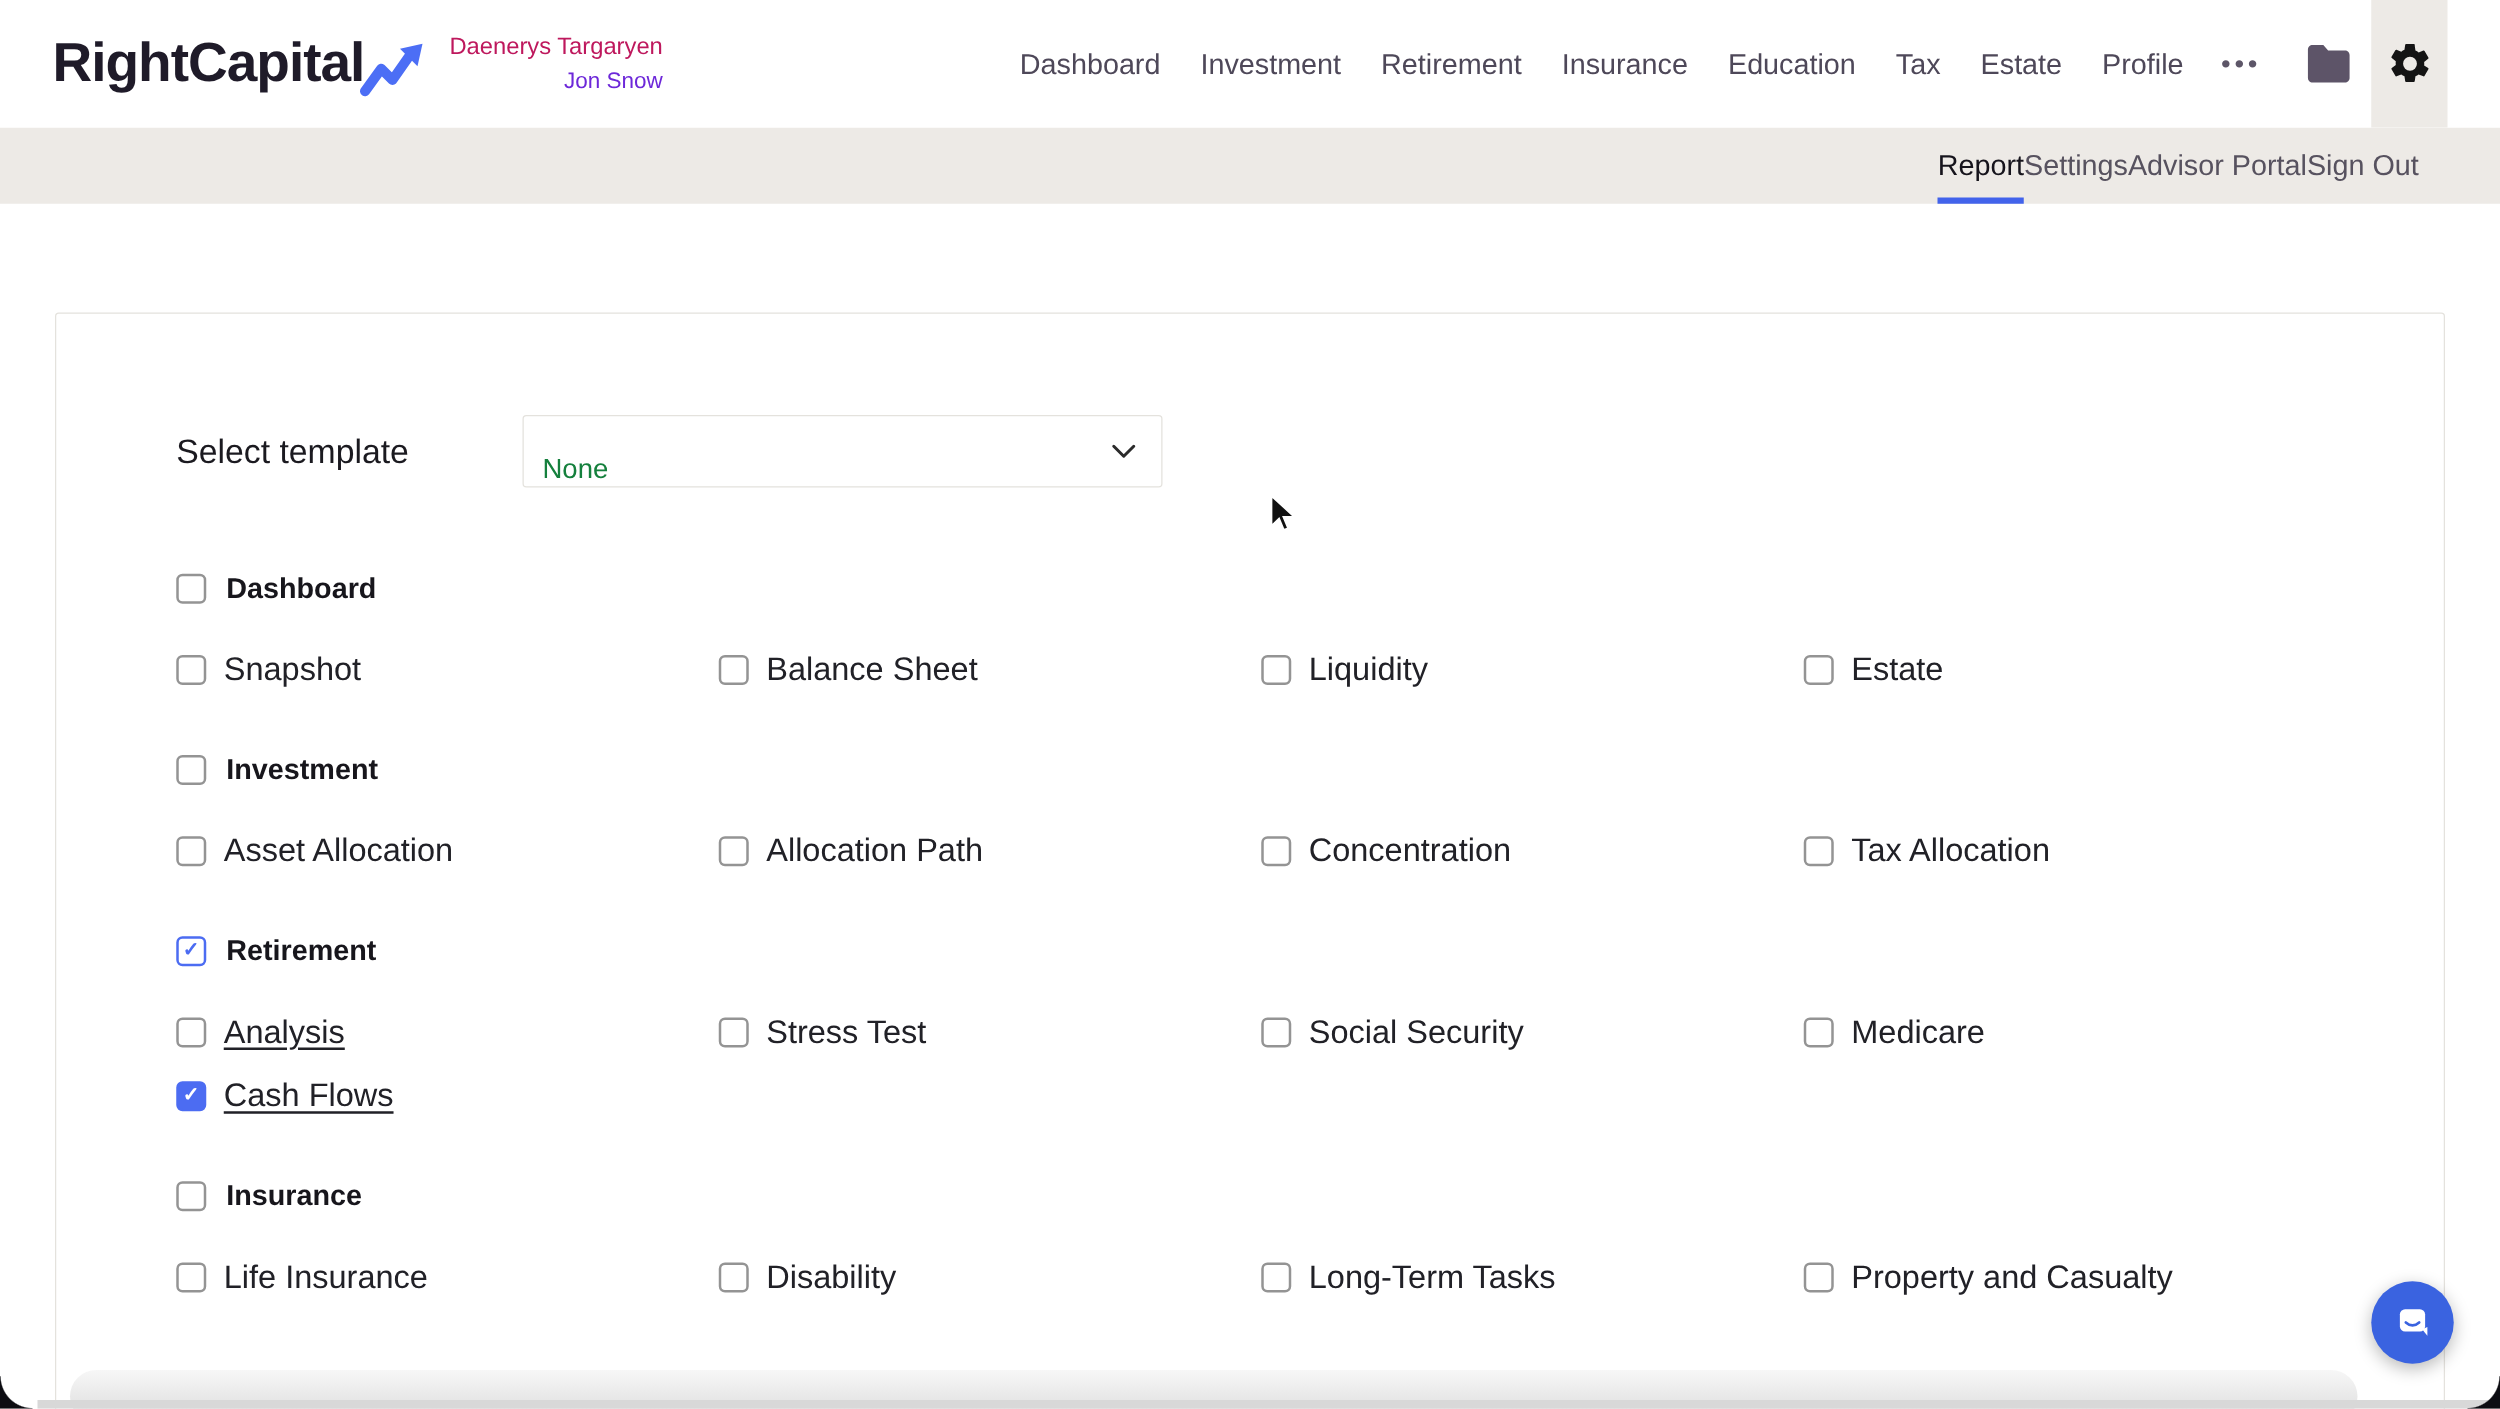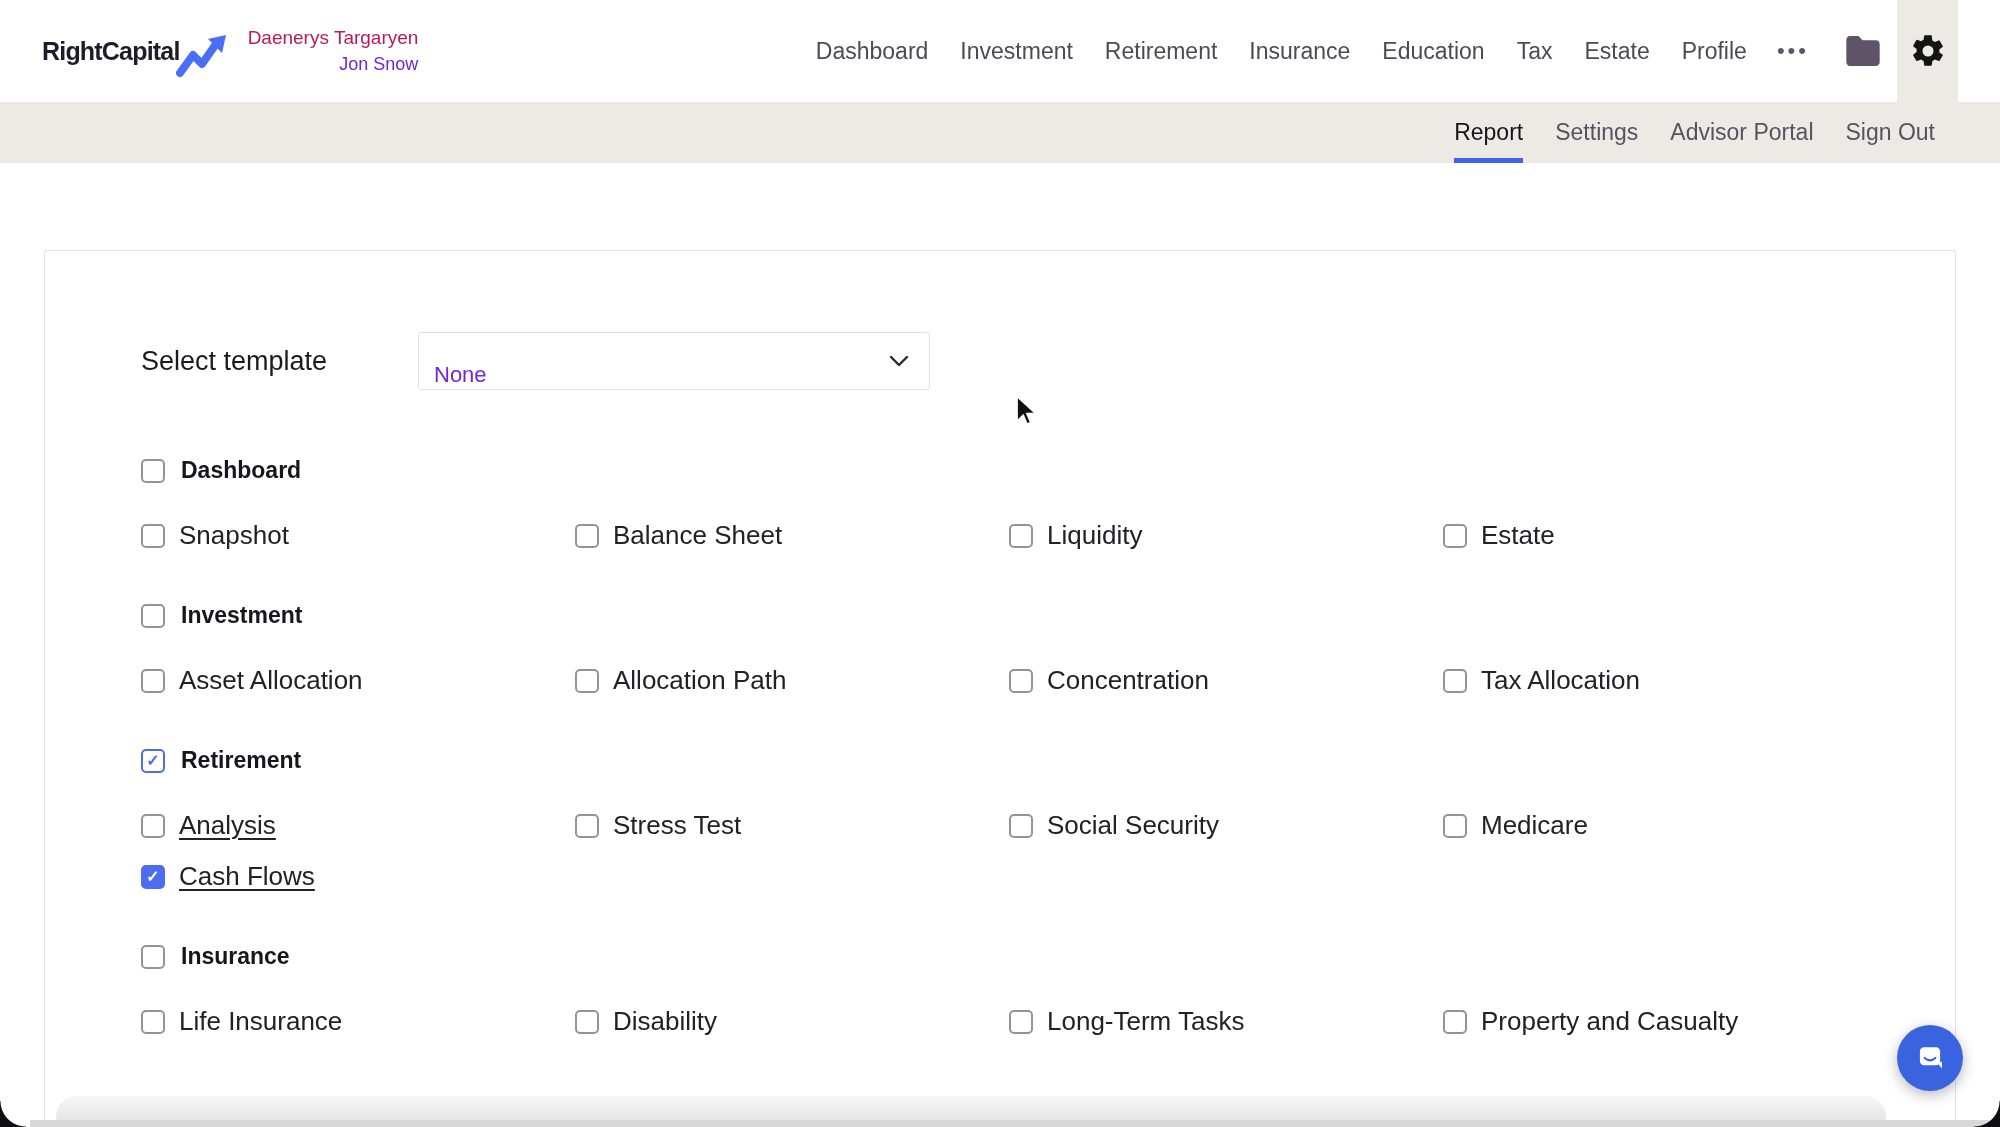--- a/index.html
+++ b/index.html
@@ -11,37 +11,37 @@
   }
   *{box-sizing:border-box;}
   html,body{margin:0;padding:0;}
   body{
     width:2000px;height:1127px;position:relative;overflow:hidden;
     background:#ffffff;font-family:"Liberation Sans", sans-serif;color:#1c1b22;
   }
   
   .topnav{height:102px;display:flex;align-items:center;background:#fff;position:relative;}
   .logo{display:flex;align-items:center;margin-left:42px;cursor:pointer;}
-  .logo-text{font-size:25px;font-weight:700;letter-spacing:-0.8px;color:#1f1b29;}
+  .logo-text{font-size:44px;font-weight:700;letter-spacing:-0.8px;color:#1f1b29;}
   .logo-arrow{margin-left:-4px;margin-top:10px;}
   .client{margin-left:20px;line-height:1.25;}
   .client-1{font-size:19px;color:#be185d;text-align:right;}
   .client-2{font-size:18px;color:#6d28d9;margin-top:3px;text-align:right;}
   .nav{display:flex;align-items:center;gap:32px;margin-left:auto;}
   .nav-item{font-size:23px;color:#4e4859;cursor:pointer;white-space:nowrap;}
   .dots{margin-left:30px;font-size:22px;letter-spacing:3px;color:#5d5668;cursor:pointer;}
   .folder{margin-left:34px;display:flex;align-items:center;cursor:pointer;}
   .gear-tab{
     margin-left:14px;margin-right:42px;width:61px;height:102px;
     background:var(--subnav-bg);display:flex;align-items:center;justify-content:center;cursor:pointer;
   }
   
   .subnav{
     height:61px;background:var(--subnav-bg);display:flex;align-items:center;
-    justify-content:flex-end;padding-right:65px;gap:32px;
+    justify-content:flex-end;padding-right:65px;
   }
   .subnav-item{
     font-size:23px;color:#57525f;cursor:pointer;height:61px;display:flex;
     align-items:center;position:relative;white-space:nowrap;
   }
   .subnav-item.active{color:#16141c;}
   .subnav-item.active::after{
     content:"";position:absolute;left:0;right:0;bottom:0;height:5px;background:var(--accent);
   }
   
@@ -50,21 +50,21 @@
     background:#fff;border:1px solid #e4e2dd;border-radius:3px;
     padding:81px 0 0 96px;
   }
   .tpl-row{display:flex;align-items:center;}
   .tpl-label{width:277px;font-size:27px;color:#1b1a20;}
   .select{
     width:512px;height:58px;border:1px solid #e4e2dd;border-radius:3px;background:#fff;
     display:flex;align-items:center;justify-content:space-between;
     padding:0 20px 0 15px;cursor:pointer;
   }
-  .select-value{font-size:22px;color:#6d28d9;margin-top:28px;}
+  .select-value{font-size:22px;color:#15803d;margin-top:28px;}
   
   .section{margin-top:51px;}
   .section:first-child{margin-top:67px;}
   .sec-head{display:flex;align-items:center;gap:16px;}
   .sec-title{font-size:23px;font-weight:700;color:#17161c;}
   .sec-items{
     display:grid;grid-template-columns:repeat(4,434px);row-gap:20px;margin-top:36px;
   }
   .item{display:flex;align-items:center;gap:14px;}
   .item-label{font-size:26px;color:#212127;}

